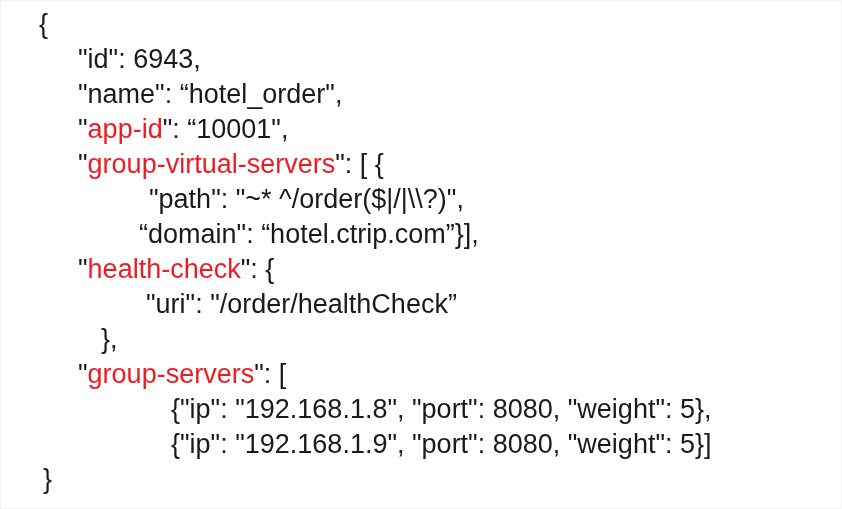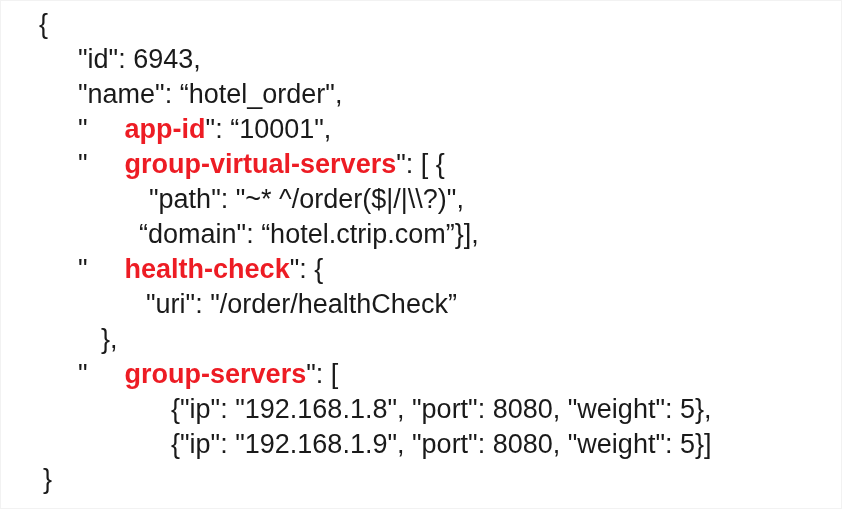--- a/index.html
+++ b/index.html
@@ -27,22 +27,21 @@
     height: 35px;
     line-height: 35px;
     white-space: pre;
   }
   .jtext {
     color: var(--text-color);
     font-weight: 400;
   }
   .jkey {
     color: var(--key-color);
-    font-weight: 700;
-    margin-left: 37px;
+    font-weight: 400;
   }
 </style>
 </head>
 <body>
 
 <div class="canvas">
   <div class="code-block">
       <div class="line" style="padding-left: 38px;"><span class="jtext">{</span></div>
       <div class="line" style="padding-left: 77px;"><span class="jtext">"id": 6943,</span></div>
       <div class="line" style="padding-left: 77px;"><span class="jtext">"name": “hotel_order",</span></div>

